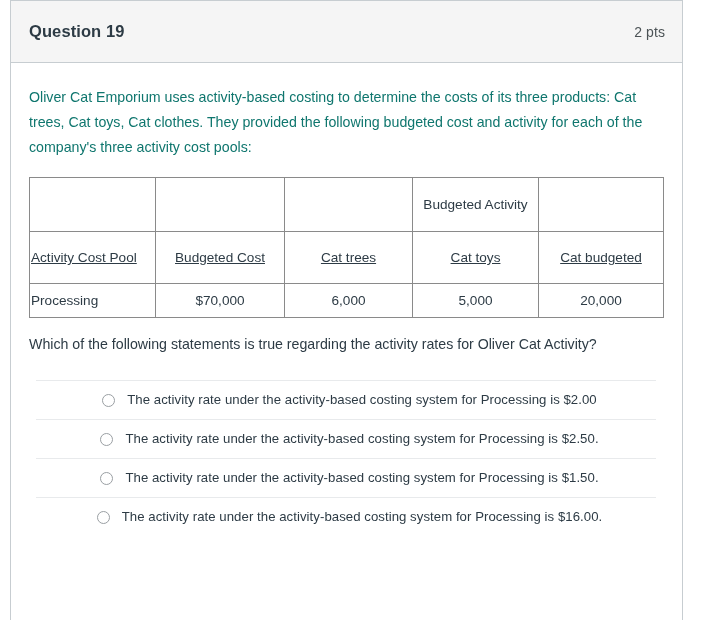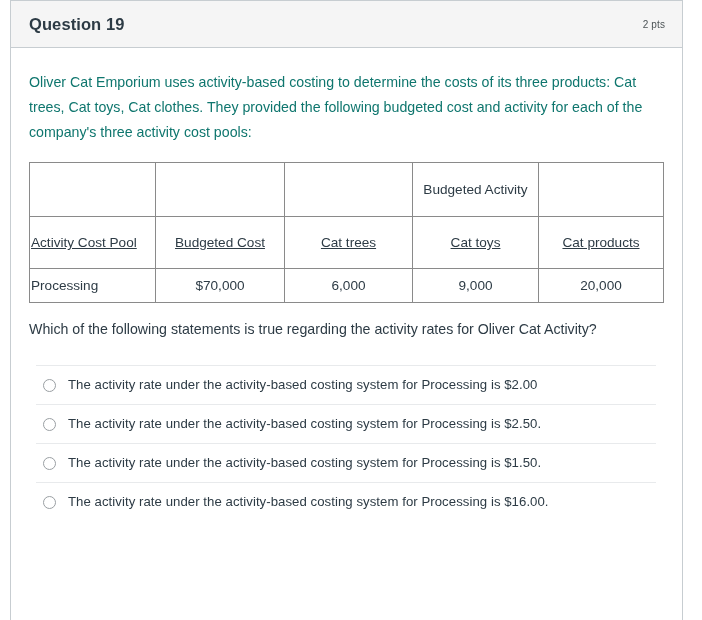--- a/index.html
+++ b/index.html
@@ -25,34 +25,34 @@
     border-left: 1px solid #c7cdd1;
     border-right: 1px solid #c7cdd1;
     background: #ffffff;
     min-height: 640px;
   }
 
   .question-header {
     background: #f5f5f5;
     border-bottom: 1px solid #c7cdd1;
     border-top: 1px solid #c7cdd1;
-    height: 48px;
+    height: 63px;
     display: flex;
     align-items: center;
     justify-content: space-between;
     padding: 0 17px 0 18px;
   }
   .question-title {
     font-size: 16.5px;
     font-weight: bold;
     color: #2d3b45;
     letter-spacing: 0.1px;
   }
   .question-points {
-    font-size: 10px;
+    font-size: 14px;
     color: #4c5356;
     letter-spacing: 0.1px;
   }
 
   .question-body {
     padding: 22px 18px 0 18px;
   }
 
   .prompt {
     font-size: 14.2px;
@@ -102,20 +102,21 @@
   .answers {
     margin-top: 23px;
     padding: 0 8px 0 7px;
   }
   .answer-row {
     display: flex;
     align-items: center;
     height: 39px;
     border-top: 1px solid #e8eaec;
     padding-left: 7px;
+    justify-content: center;
   }
   .answer-row:last-child { border-bottom: none; }
 
   .radio {
     width: 13px;
     height: 13px;
     min-width: 13px;
     border: 1px solid #9a9fa3;
     border-radius: 50%;
     background: #ffffff;
@@ -156,27 +157,27 @@
           <td class="cell-center"></td>
           <td class="cell-center"></td>
           <td class="cell-center">Budgeted Activity</td>
           <td class="cell-center"></td>
         </tr>
         <tr class="hdr-row2">
           <td class="cell-left"><span class="u">Activity Cost Pool</span></td>
           <td class="cell-center"><span class="u">Budgeted Cost</span></td>
           <td class="cell-center"><span class="u">Cat trees</span></td>
           <td class="cell-center"><span class="u">Cat toys</span></td>
-          <td class="cell-center"><span class="u">Cat products</span></td>
+          <td class="cell-center"><span class="u">Cat budgeted</span></td>
         </tr>
         <tr class="data-row">
           <td class="cell-left">Processing</td>
           <td class="cell-center">$70,000</td>
           <td class="cell-center">6,000</td>
-          <td class="cell-center">9,000</td>
+          <td class="cell-center">5,000</td>
           <td class="cell-center">20,000</td>
         </tr>
       </tbody>
     </table>
 
     <p class="question2">Which of the following statements is true regarding the activity rates for Oliver Cat Activity?</p>
 
     <div class="answers">
 
       <div class="answer-row">

